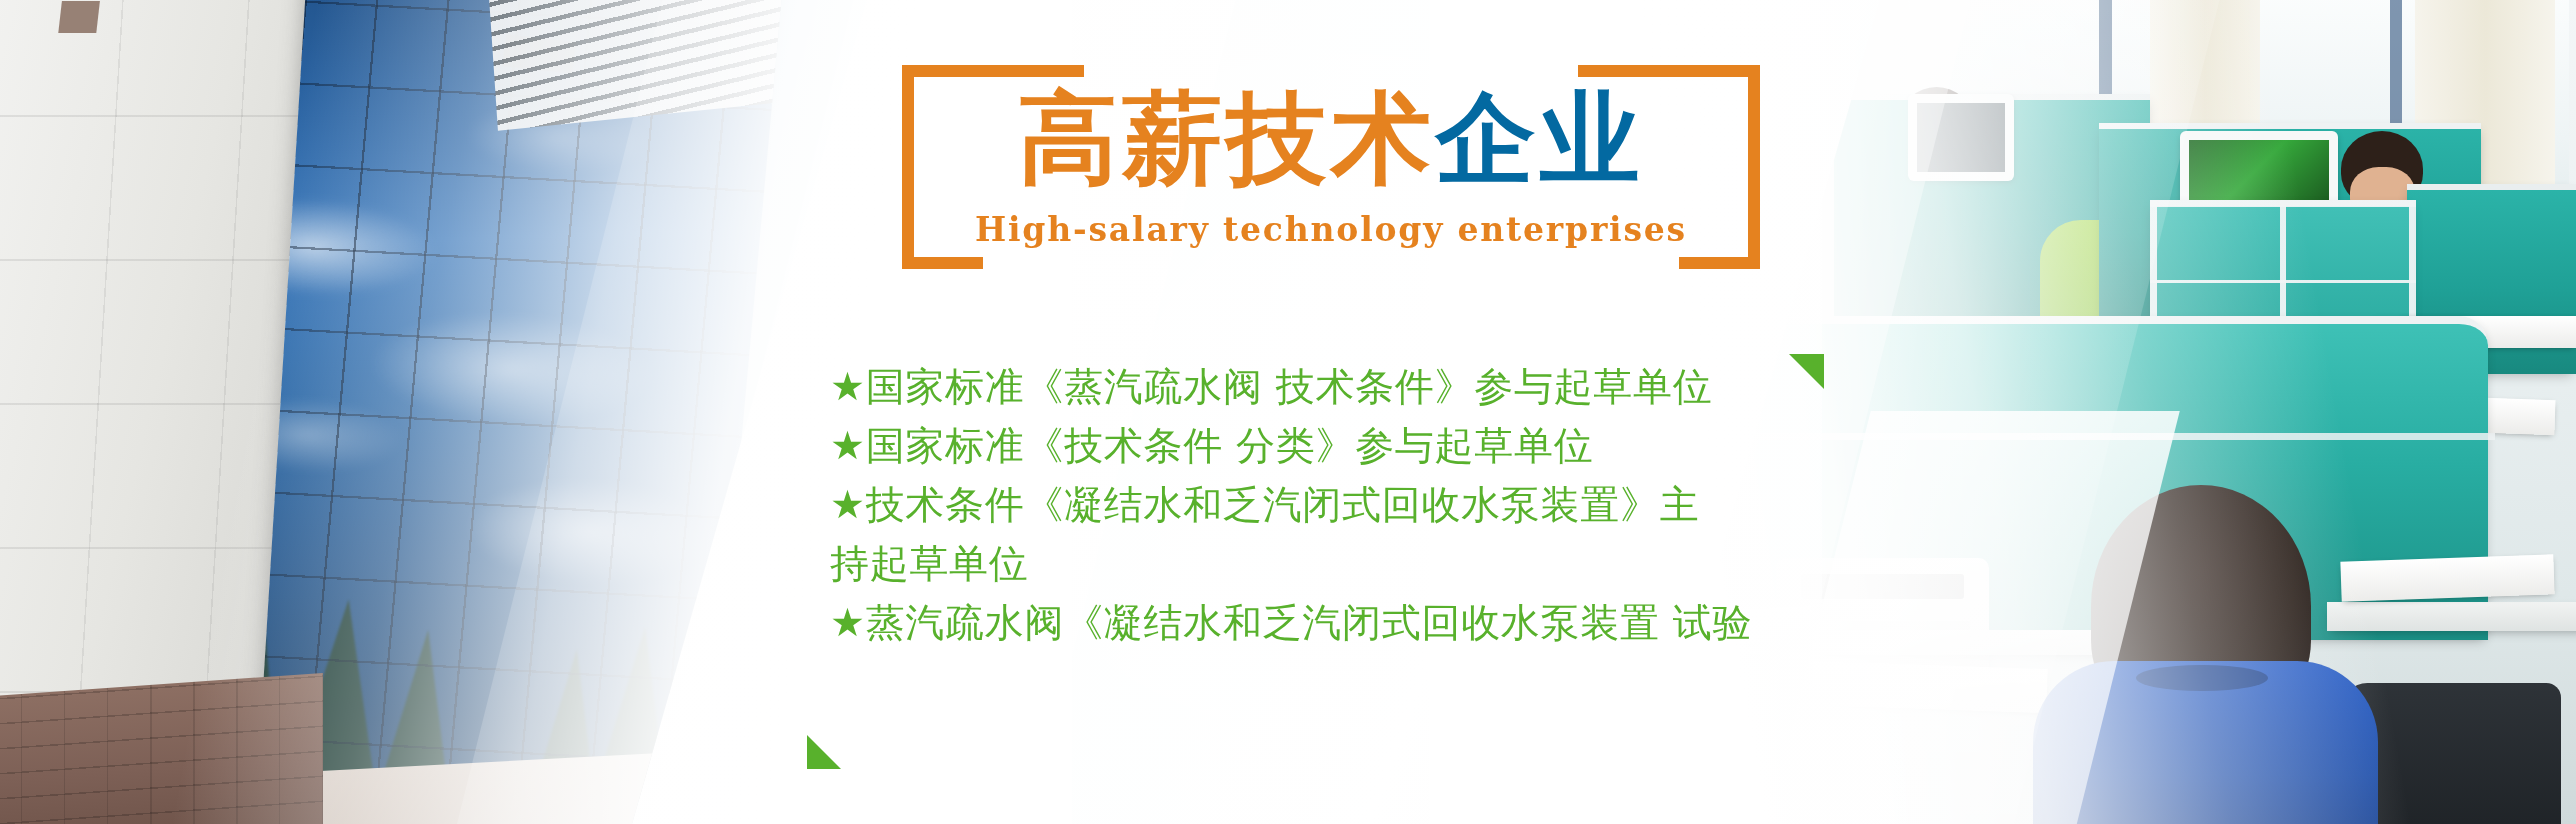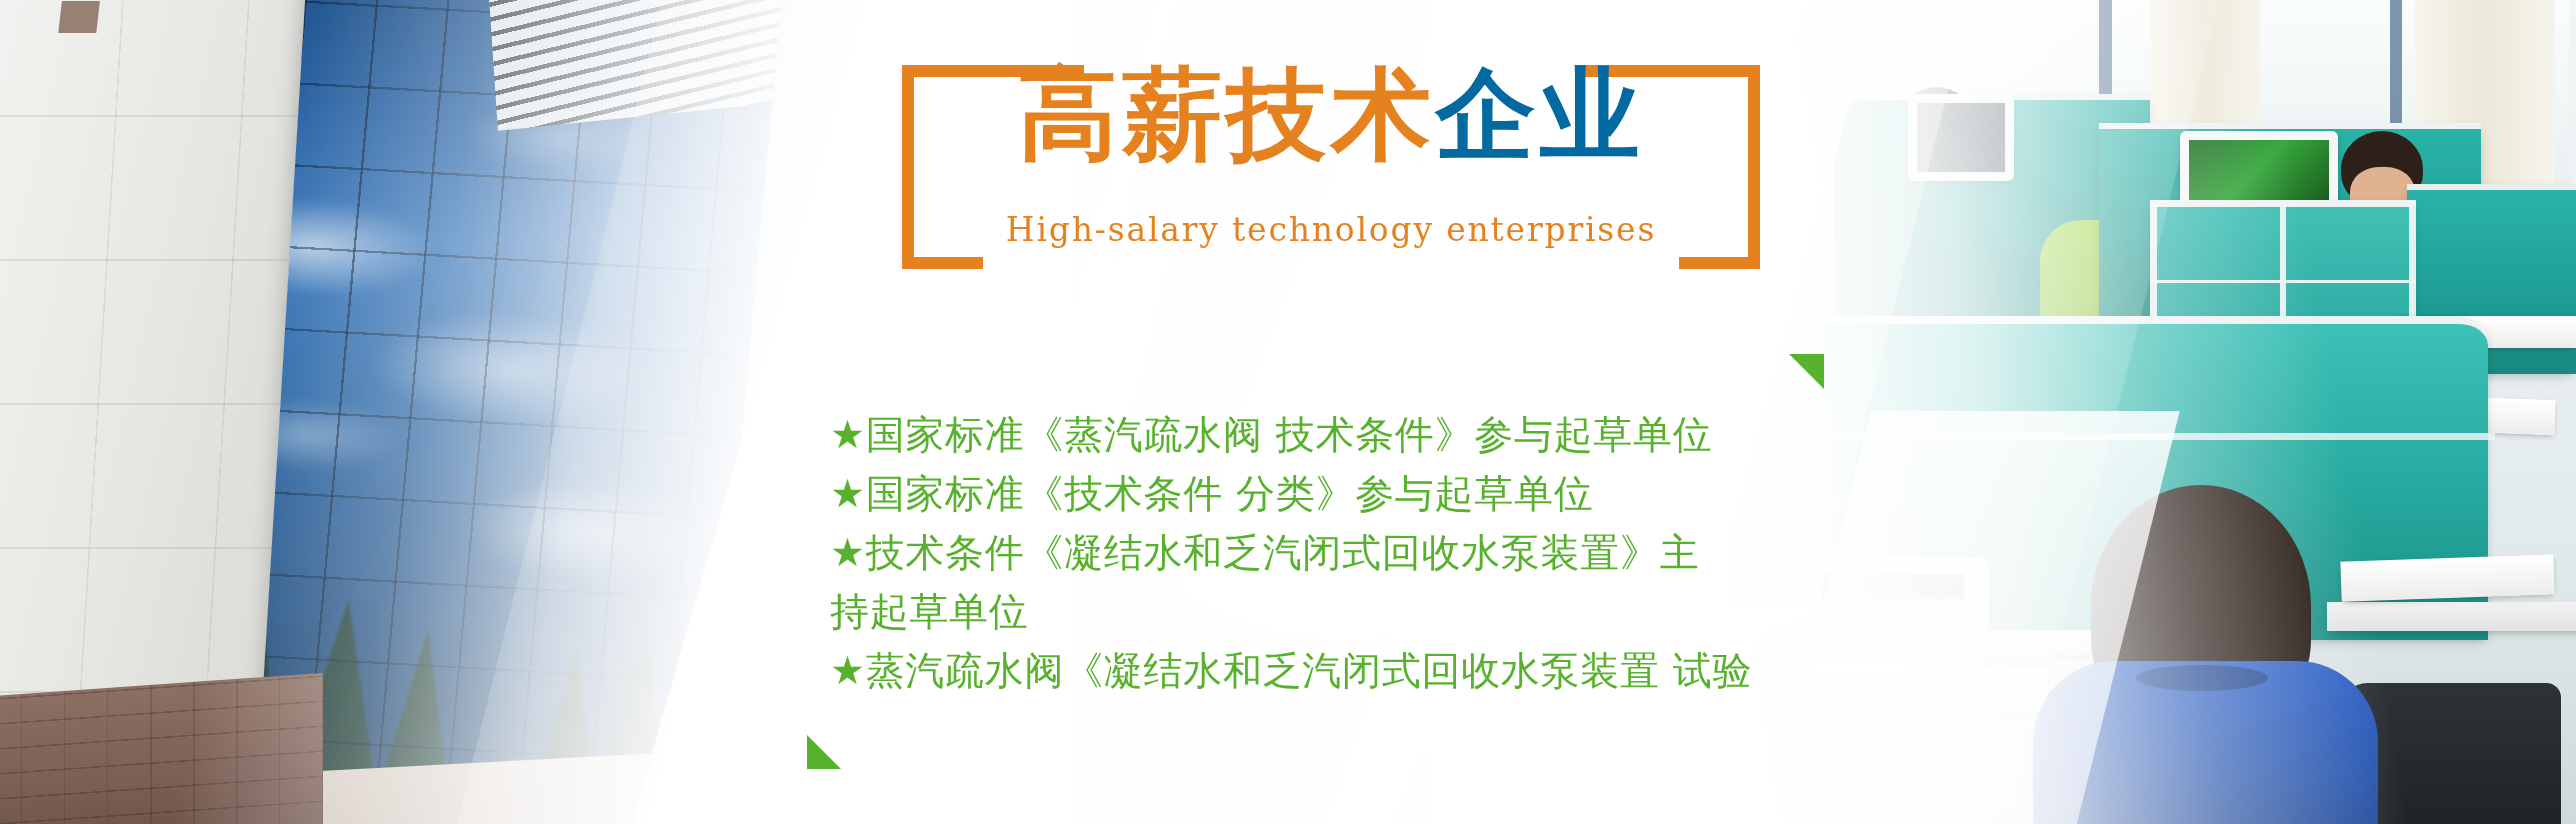--- a/index.html
+++ b/index.html
@@ -437,21 +437,21 @@
   .frame .b-right { right: 0; bottom: 0; width: 81px; height: 11.8px; }
 
   
   .headline {
     position: absolute;
     left: 902px;
     top: 65px;
     width: 858px;
     height: 147px;
     display: flex;
-    align-items: flex-start;
+    align-items: center;
     justify-content: center;
     gap: 0;
     letter-spacing: 4.4px;
     font-size: 100px;
     font-weight: 700;
     line-height: 1;
     white-space: nowrap;
     font-family: "DejaVu Sans", "Liberation Sans", sans-serif;
   }
   .headline .t-orange { color: #e5821f; }
@@ -459,39 +459,38 @@
 
   
   .subtitle {
     position: absolute;
     left: 902px;
     top: 210px;
     width: 858px;
     text-align: center;
     color: #e5821f;
     font-size: 33px;
-    font-weight: 400;
+    font-weight: 700;
     letter-spacing: 1.8px;
     font-family: "DejaVu Serif", "Liberation Serif", serif;
     white-space: nowrap;
   }
 
   
   .achievements {
     position: absolute;
     left: 830px;
     top: 357px;
     width: 970px;
     color: #58b12c;
     font-size: 39px;
     font-weight: 500;
     line-height: 59px;
     letter-spacing: 0.7px;
     font-family: "DejaVu Sans", "Liberation Sans", sans-serif;
-    margin-top: 48px;
   }
   .achievements p { margin: 0; }
 
   
   .tri {
     position: absolute;
     width: 0; height: 0;
   }
   .tri-tr {
     left: 1789px; top: 354px;

